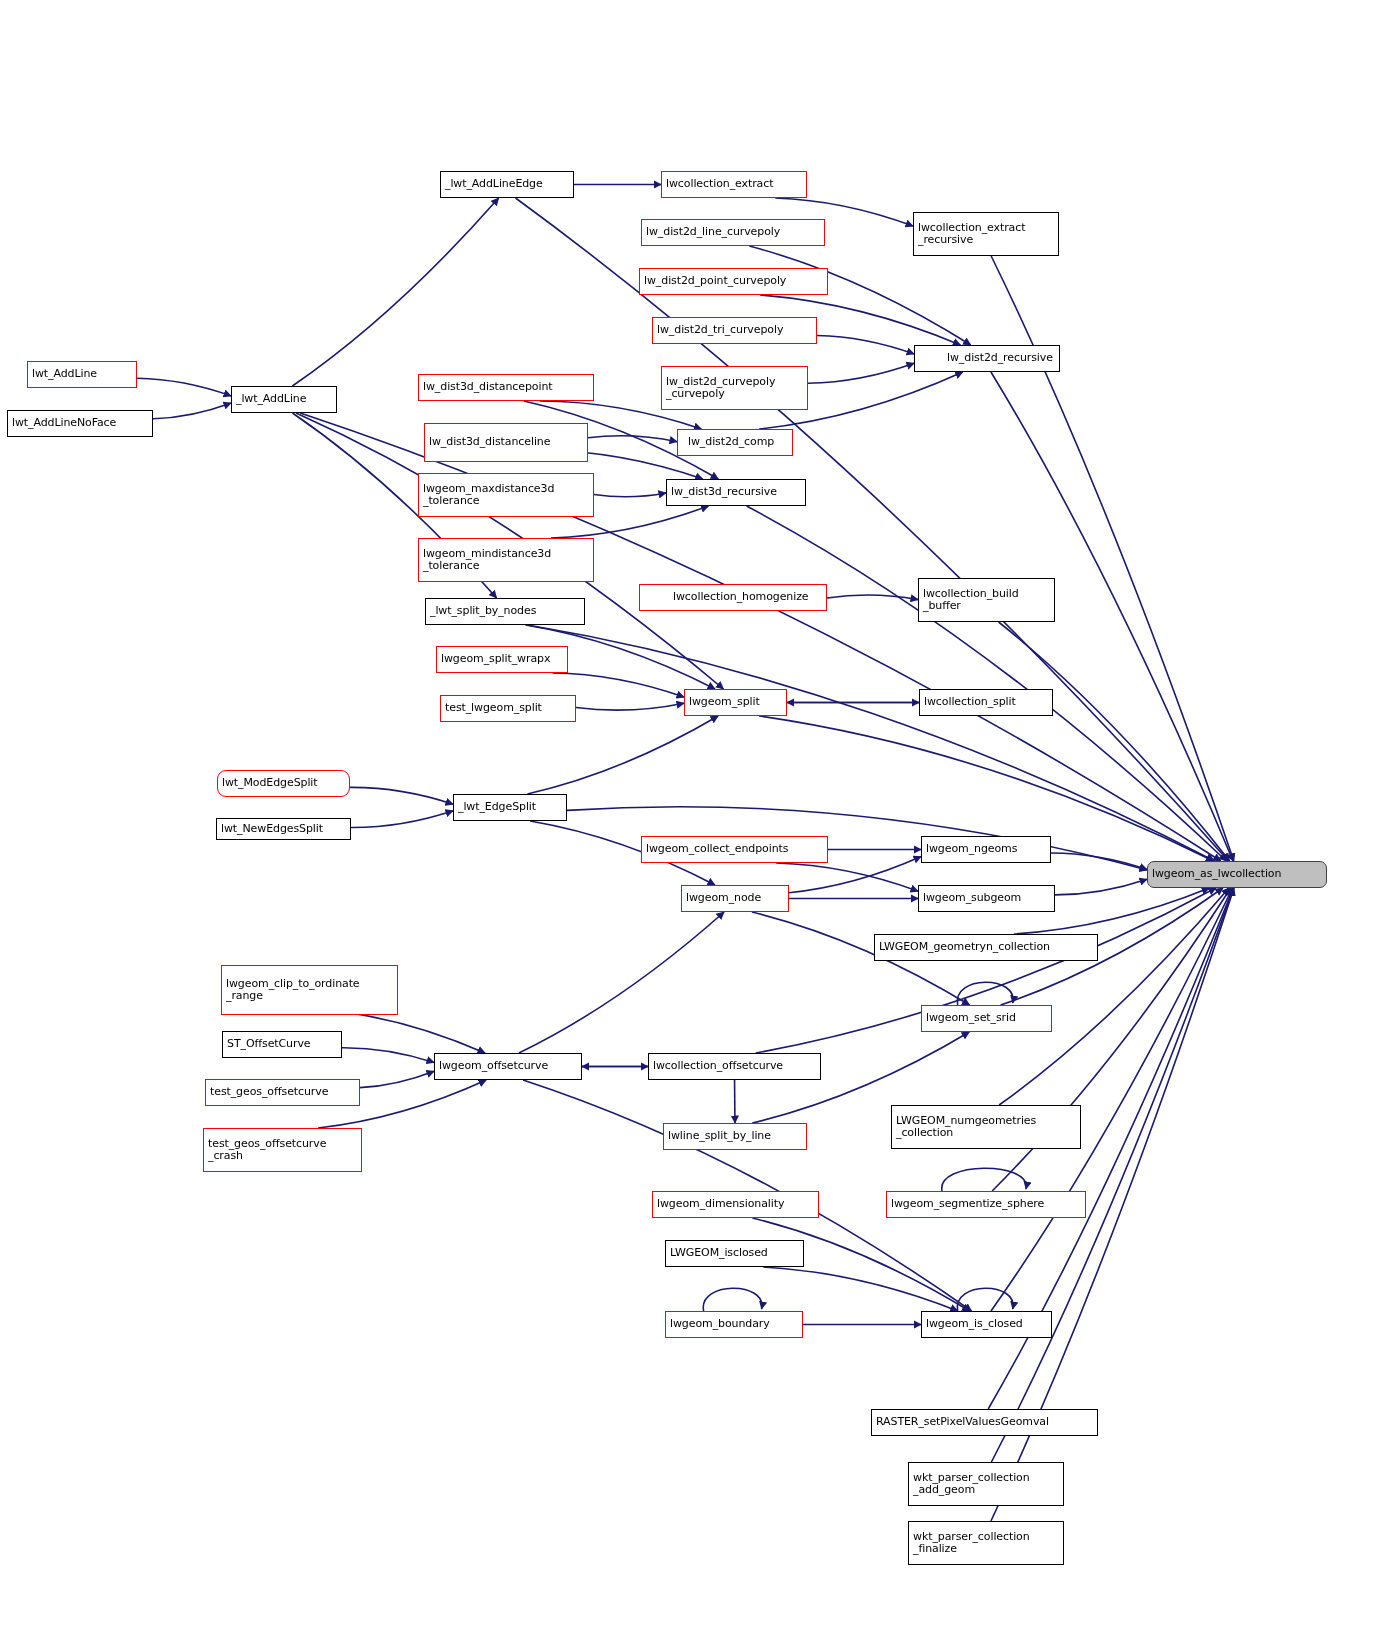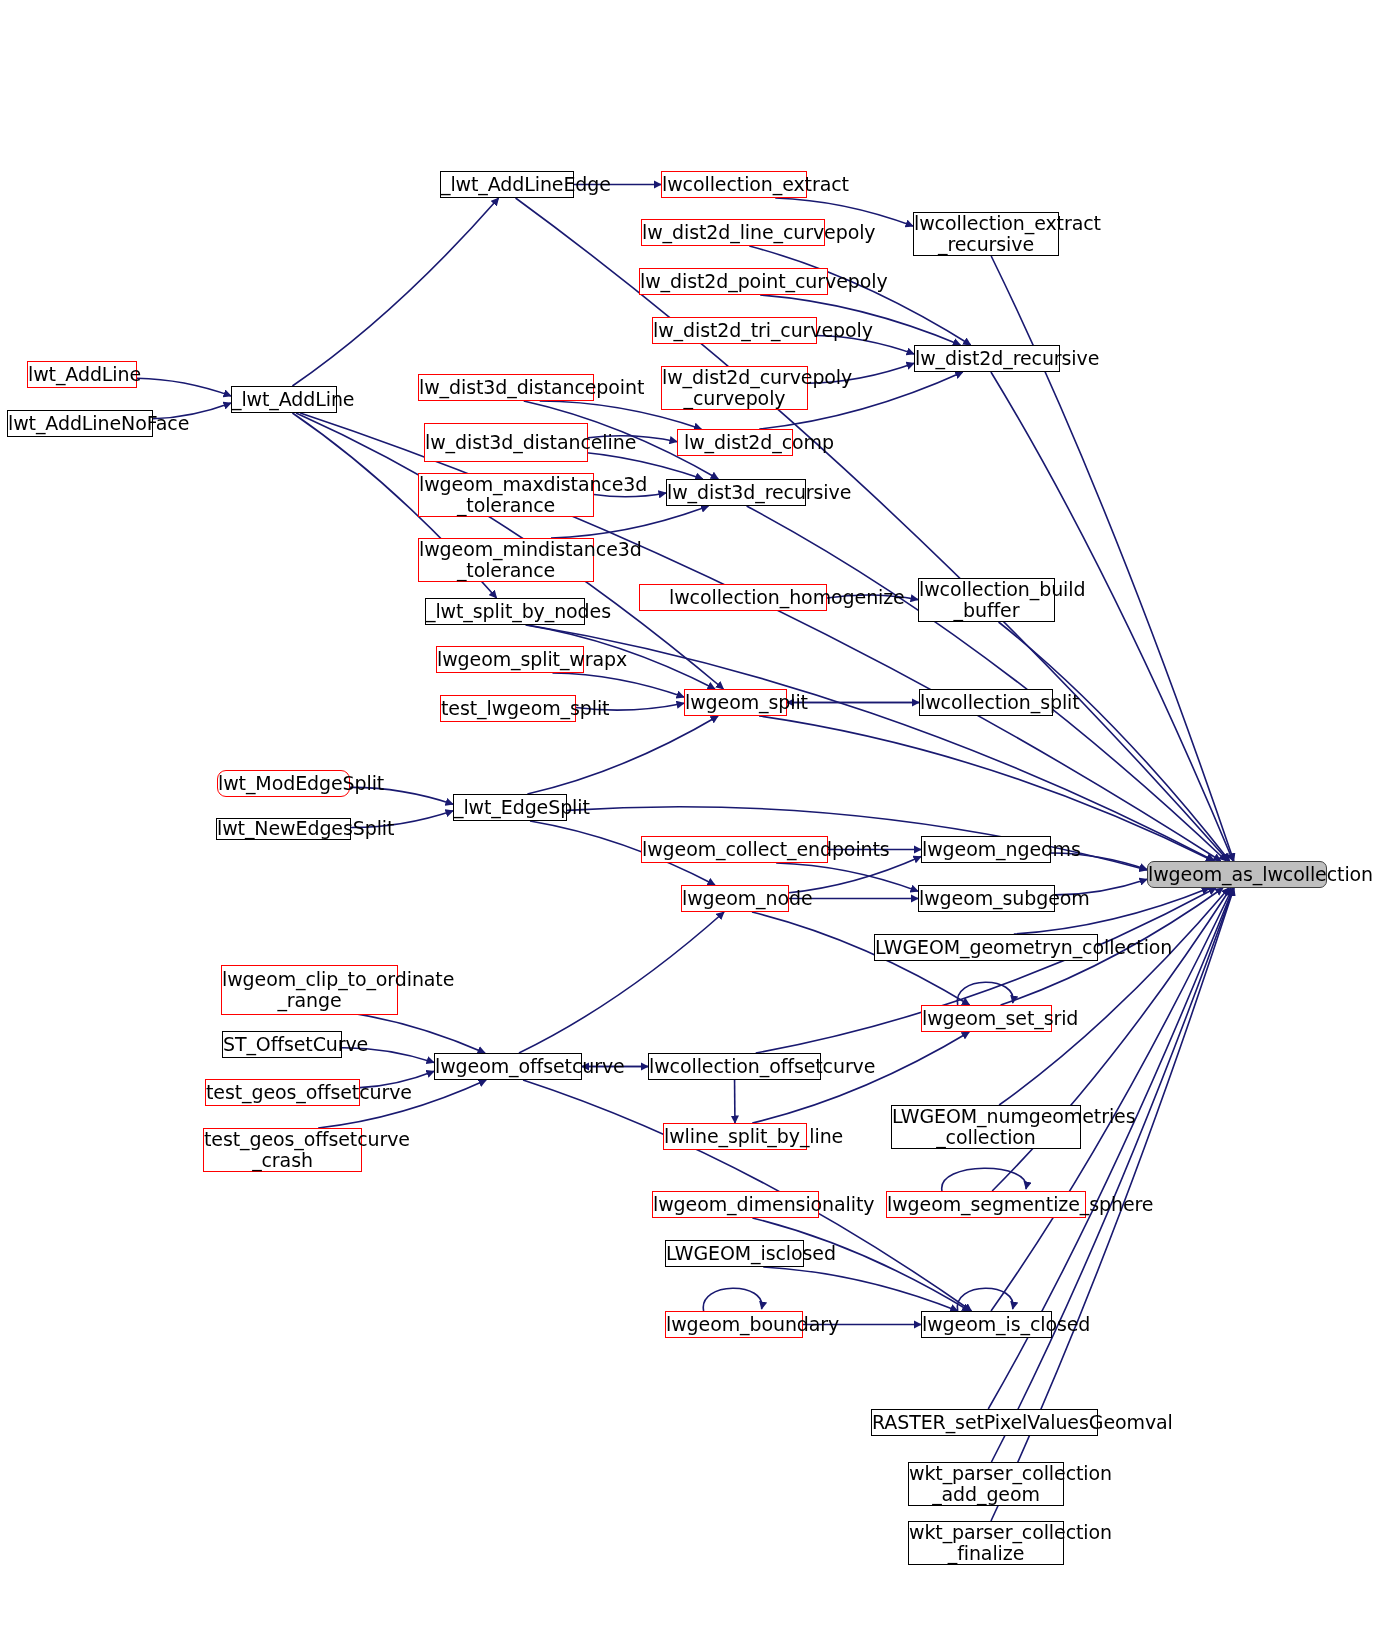--- a/index.html
+++ b/index.html
@@ -22,24 +22,23 @@
     width: 1375px;
     height: 1627px;
     pointer-events: none;
   }
   .node {
     position: absolute;
     box-sizing: border-box;
     display: flex;
     align-items: center;
     justify-content: center;
-    text-align: center;
     background: #ffffff;
     border: 1px solid #000000;
-    font-size: 19px;
+    font-size: 11px;
     line-height: 1.12;
     color: #000000;
     white-space: pre;
     letter-spacing: -0.1px;
   }
   .node.red {
     border-color: #ff0000;
   }
   .node.target {
     background: #bfbfbf;
@@ -143,34 +142,34 @@
       <div class="node" style="left: 231px; top: 386px; width: 106px; height: 27px;"><span class="node-label">_lwt_AddLine</span></div>
       <div class="node" style="left: 440px; top: 171px; width: 134px; height: 27px;"><span class="node-label">_lwt_AddLineEdge</span></div>
       <div class="node red" style="left: 661px; top: 171px; width: 146px; height: 27px;"><span class="node-label">lwcollection_extract</span></div>
       <div class="node" style="left: 913px; top: 212px; width: 146px; height: 44px;"><span class="node-label">lwcollection_extract
 _recursive</span></div>
       <div class="node red" style="left: 641px; top: 219px; width: 184px; height: 27px;"><span class="node-label">lw_dist2d_line_curvepoly</span></div>
       <div class="node red" style="left: 639px; top: 268px; width: 189px; height: 27px;"><span class="node-label">lw_dist2d_point_curvepoly</span></div>
       <div class="node red" style="left: 652px; top: 317px; width: 165px; height: 27px;"><span class="node-label">lw_dist2d_tri_curvepoly</span></div>
       <div class="node red" style="left: 661px; top: 366px; width: 147px; height: 44px;"><span class="node-label">lw_dist2d_curvepoly
 _curvepoly</span></div>
-      <div class="node" style="left: 914px; top: 345px; width: 146px; height: 27px;"><span class="node-label">lw_dist2d_recursive</span></div>
+      <div class="node" style="left: 914px; top: 345px; width: 146px; height: 27px; padding-left: 28px;"><span class="node-label">lw_dist2d_recursive</span></div>
       <div class="node red" style="left: 418px; top: 374px; width: 176px; height: 27px;"><span class="node-label">lw_dist3d_distancepoint</span></div>
       <div class="node red" style="left: 424px; top: 423px; width: 164px; height: 39px;"><span class="node-label">lw_dist3d_distanceline</span></div>
       <div class="node red" style="left: 677px; top: 429px; width: 116px; height: 27px; padding-left: 6px;"><span class="node-label">lw_dist2d_comp</span></div>
       <div class="node red" style="left: 418px; top: 473px; width: 176px; height: 44px;"><span class="node-label">lwgeom_maxdistance3d
 _tolerance</span></div>
       <div class="node" style="left: 666px; top: 479px; width: 140px; height: 27px;"><span class="node-label">lw_dist3d_recursive</span></div>
       <div class="node red" style="left: 418px; top: 538px; width: 176px; height: 44px;"><span class="node-label">lwgeom_mindistance3d
 _tolerance</span></div>
       <div class="node" style="left: 425px; top: 598px; width: 160px; height: 27px;"><span class="node-label">_lwt_split_by_nodes</span></div>
       <div class="node red" style="left: 639px; top: 584px; width: 188px; height: 27px; padding-left: 29px;"><span class="node-label">lwcollection_homogenize</span></div>
       <div class="node" style="left: 918px; top: 578px; width: 137px; height: 44px;"><span class="node-label">lwcollection_build
 _buffer</span></div>
-      <div class="node red" style="left: 436px; top: 646px; width: 148px; height: 27px;"><span class="node-label">lwgeom_split_wrapx</span></div>
+      <div class="node red" style="left: 436px; top: 646px; width: 132px; height: 27px;"><span class="node-label">lwgeom_split_wrapx</span></div>
       <div class="node red" style="left: 440px; top: 695px; width: 136px; height: 27px;"><span class="node-label">test_lwgeom_split</span></div>
       <div class="node red" style="left: 684px; top: 689px; width: 103px; height: 27px;"><span class="node-label">lwgeom_split</span></div>
       <div class="node" style="left: 919px; top: 689px; width: 134px; height: 27px;"><span class="node-label">lwcollection_split</span></div>
       <div class="node red" style="left: 217px; top: 770px; width: 133px; height: 27px; border-radius: 9px;"><span class="node-label">lwt_ModEdgeSplit</span></div>
       <div class="node" style="left: 216px; top: 818px; width: 135px; height: 22px;"><span class="node-label">lwt_NewEdgesSplit</span></div>
       <div class="node" style="left: 453px; top: 794px; width: 114px; height: 27px;"><span class="node-label">_lwt_EdgeSplit</span></div>
       <div class="node red" style="left: 641px; top: 836px; width: 187px; height: 27px;"><span class="node-label">lwgeom_collect_endpoints</span></div>
       <div class="node" style="left: 921px; top: 836px; width: 130px; height: 27px;"><span class="node-label">lwgeom_ngeoms</span></div>
       <div class="node red" style="left: 681px; top: 885px; width: 108px; height: 27px;"><span class="node-label">lwgeom_node</span></div>
       <div class="node" style="left: 918px; top: 885px; width: 137px; height: 27px;"><span class="node-label">lwgeom_subgeom</span></div>

